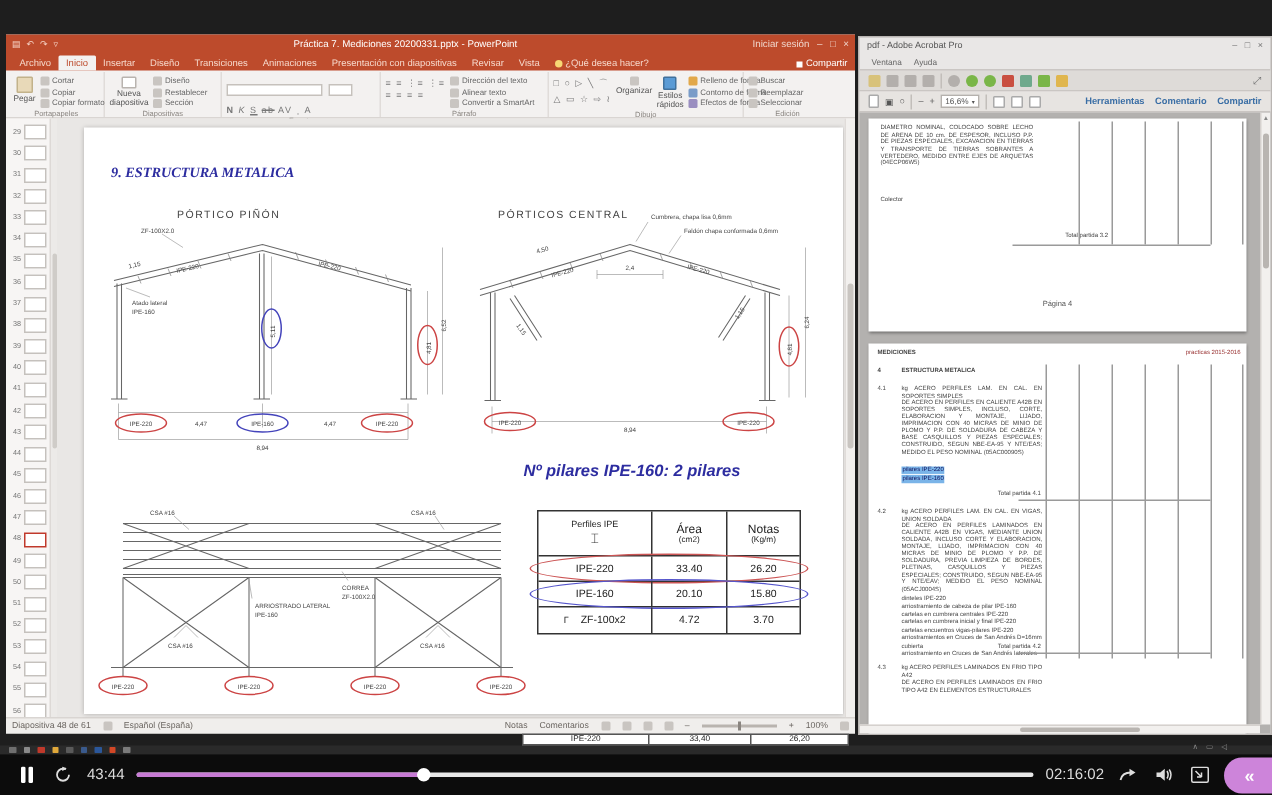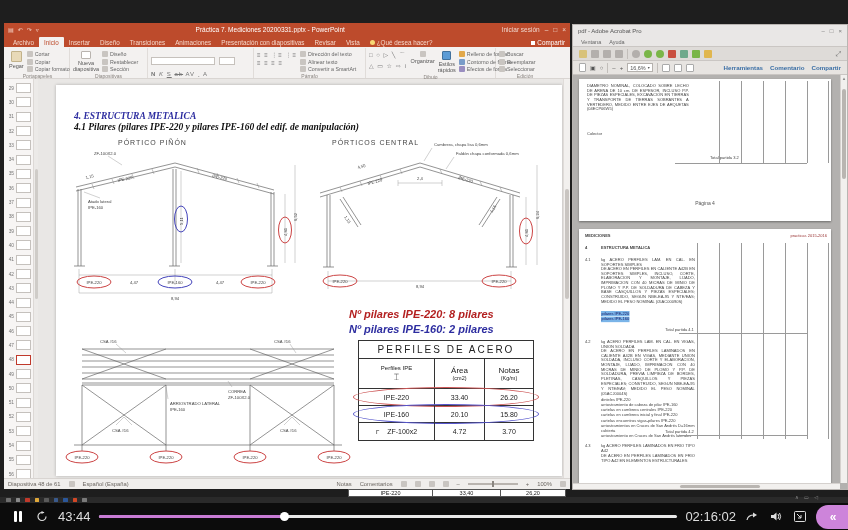--- a/index.html
+++ b/index.html
@@ -113,21 +113,21 @@
   .pgrid div{position:absolute;background:#9a9a9a;width:0.5px;top:0;bottom:0;}
   .hline{position:absolute;height:0.5px;background:#9a9a9a;}
   .hl-chip{display:inline-block;background:#7ab4e8;color:#14145e;padding:0 1px;margin-bottom:1px;}
   .ascroll{position:absolute;right:0;top:0;bottom:6px;width:7px;background:#f2f0ee;border-left:1px solid #d5d1ce;font-size:5px;color:#888;text-align:center;}
   .ascroll .athumb{position:absolute;left:1px;width:4px;top:14px;height:90px;background:#b9b5b1;border-radius:2px;}
   .hscroll{position:absolute;left:0;right:7px;bottom:0;height:6px;background:#f2f0ee;border-top:1px solid #d5d1ce;}
   .hscroll .hthumb{position:absolute;top:1px;height:3px;left:40%;width:30%;background:#b9b5b1;border-radius:2px;}
 
   
   #playerbar{left:0;top:503px;width:848px;height:27px;background:#0c0c0c;display:flex;align-items:center;padding:0 10px;gap:8px;}
-  .pb-time{color:#ddd;font-size:13px;flex:none;}
+  .pb-time{color:#ddd;font-size:10px;flex:none;}
   .pb-track{position:relative;height:3px;background:#e8e8e8;border-radius:2px;flex:1;}
   .pb-played{position:absolute;left:0;top:0;bottom:0;background:#c77bd4;border-radius:2px;}
   .pb-knob{position:absolute;top:-3px;width:9px;height:9px;margin-left:-4px;background:#fff;border-radius:50%;}
   .pb-btn{flex:none;display:flex;align-items:center;justify-content:center;width:16px;height:16px;}
   #pill{flex:none;width:34px;height:24px;margin-right:-12px;background:#cd84da;border-radius:13px 0 0 13px;display:flex;align-items:center;justify-content:center;color:#fff;font-size:12px;font-weight:bold;}
 </style>
 </head>
 <body>
 
 <div id="stage">
@@ -409,22 +409,21 @@
           <div class="thumb-item">
             <span class="tnum">56</span>
             <span class="tbox"></span>
           </div>
         </div>
       <div class="tscroll">
           <div class="thumbbar"></div>
         </div>
       <div class="canvas">
         <div id="slide">
-          <div class="sl-section">4. ESTRUCTURA METALICA</div>
-          <div class="sl-heading">4.1 Pilares (pilares IPE-220 y pilares IPE-160 del edif. de manipulación)</div>
+          <div class="sl-section">9. ESTRUCTURA METALICA</div>
 
           <svg class="drawing" style="left:6px;top:50px;width:240px;height:172px" viewBox="0 0 240 172">
             <text x="56" y="10" class="dtitle">PÓRTICO PIÑÓN</text>
             <path class="dl" d="M14 52 L113 28 L212 55"></path>
               <path class="dl" d="M14 56 L113 32 L212 59"></path>
             <path class="dl2" d="M30 49 l2 5 M50 44 l2 5 M70 39 l2 5 M90 34 l2 5 M135 33 l2 5 M155 38 l2 5 M175 43 l2 5 M195 48 l2 5"></path>
             <path class="dl" d="M16 54 V131 M19 54 V131 M111 34 V131 M114 34 V131 M209 57 V131 M212 57 V131"></path>
             <path class="dl" d="M12 131 H23 M107 131 H118 M205 131 H216"></path>
             <path class="dim" d="M46 21 L60 30"></path>
               <text x="32" y="20" class="dtt">ZF-100X2.0</text>
@@ -482,21 +481,20 @@
             <text x="233" y="80" class="dtt" transform="rotate(-90 233 80)" text-anchor="middle">6,24</text>
             <path class="dim" d="M22 136 V154 M205 136 V154 M22 146 H205"></path>
             <ellipse class="re" cx="34" cy="146" rx="17" ry="6"></ellipse>
             <text x="34" y="148" class="dtt" text-anchor="middle">IPE-220</text>
             <text x="114" y="153" class="dtt" text-anchor="middle">8,94</text>
             <ellipse class="re" cx="193" cy="146" rx="17" ry="6"></ellipse>
             <text x="193" y="148" class="dtt" text-anchor="middle">IPE-220</text>
           </svg>
 
           <div class="counts">
-            <div class="count-red">Nº pilares IPE-220: 8 pilares</div>
             <div class="count-blue">Nº pilares IPE-160: 2 pilares</div>
           </div>
 
           <svg class="drawing" style="left:8px;top:248px;width:285px;height:132px" viewBox="0 0 285 132">
             <path class="dl" d="M18 16 H270 M18 22 H270 M18 28 H270 M18 34 H270 M18 40 H270 M18 46 H270"></path>
             <path class="dl" d="M18 16 L102 46 M102 16 L18 46 M186 16 L270 46 M270 16 L186 46"></path>
             <path class="dim" d="M52 11 L62 20"></path>
               <text x="36" y="10" class="dtt">CSA #16</text>
             <path class="dim" d="M226 11 L232 20"></path>
               <text x="210" y="10" class="dtt">CSA #16</text>
@@ -519,21 +517,20 @@
               <text x="18" y="126" class="dtt" text-anchor="middle">IPE-220</text>
             <ellipse class="re" cx="102" cy="124" rx="16" ry="6"></ellipse>
               <text x="102" y="126" class="dtt" text-anchor="middle">IPE-220</text>
             <ellipse class="re" cx="186" cy="124" rx="16" ry="6"></ellipse>
               <text x="186" y="126" class="dtt" text-anchor="middle">IPE-220</text>
             <ellipse class="re" cx="270" cy="124" rx="16" ry="6"></ellipse>
               <text x="270" y="126" class="dtt" text-anchor="middle">IPE-220</text>
           </svg>
 
           <div class="steel-table">
-            <div class="st-title">PERFILES DE ACERO</div>
             <div class="st-head">
               <div class="st-c1">
                   <span>Perfiles IPE</span>
                   <span class="ibeam">⌶</span>
                 </div>
               <div class="st-c2">
                   <span>Área</span>
                   <span class="unit">(cm2)</span>
                 </div>
               <div class="st-c3">

